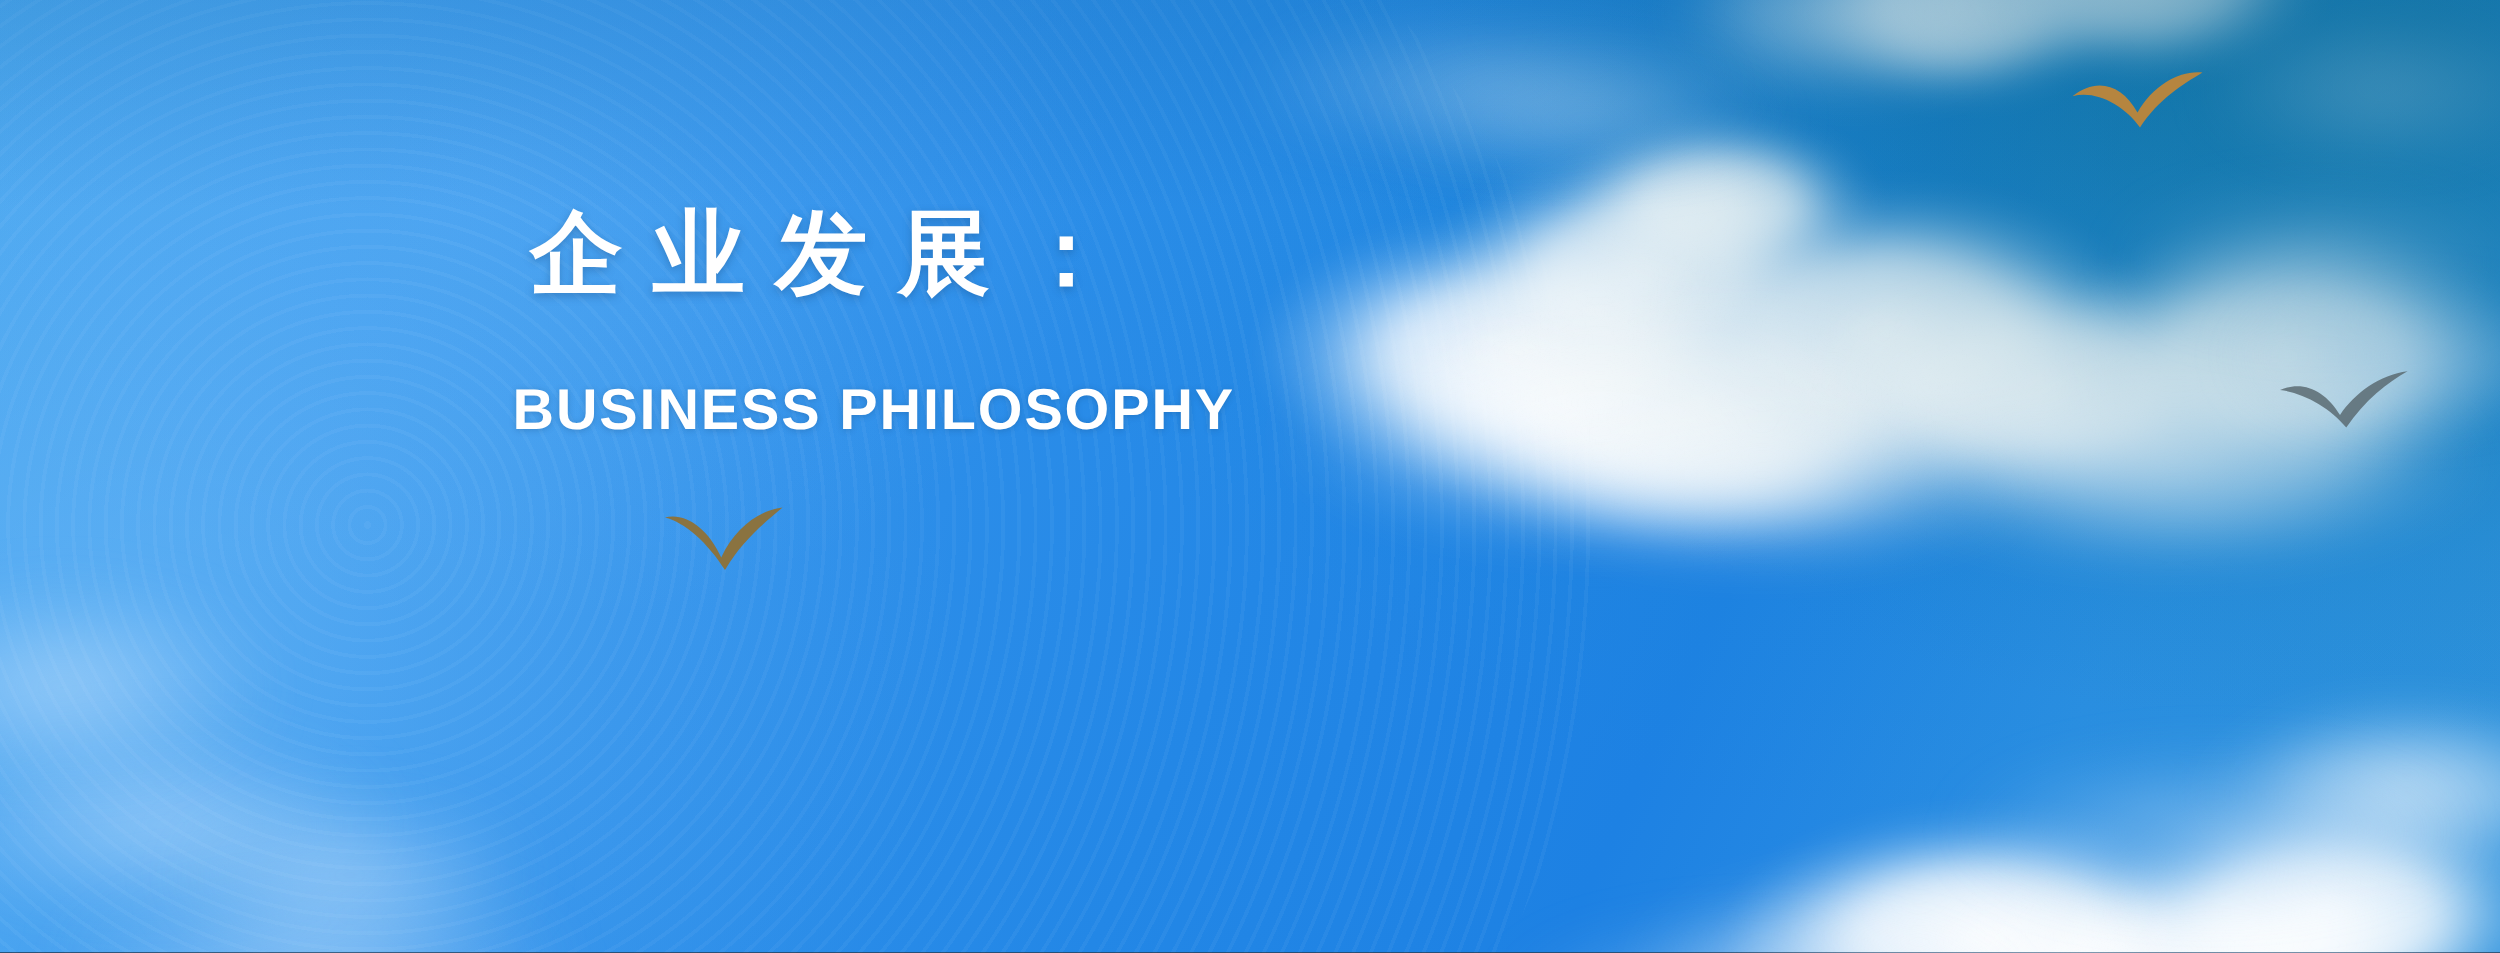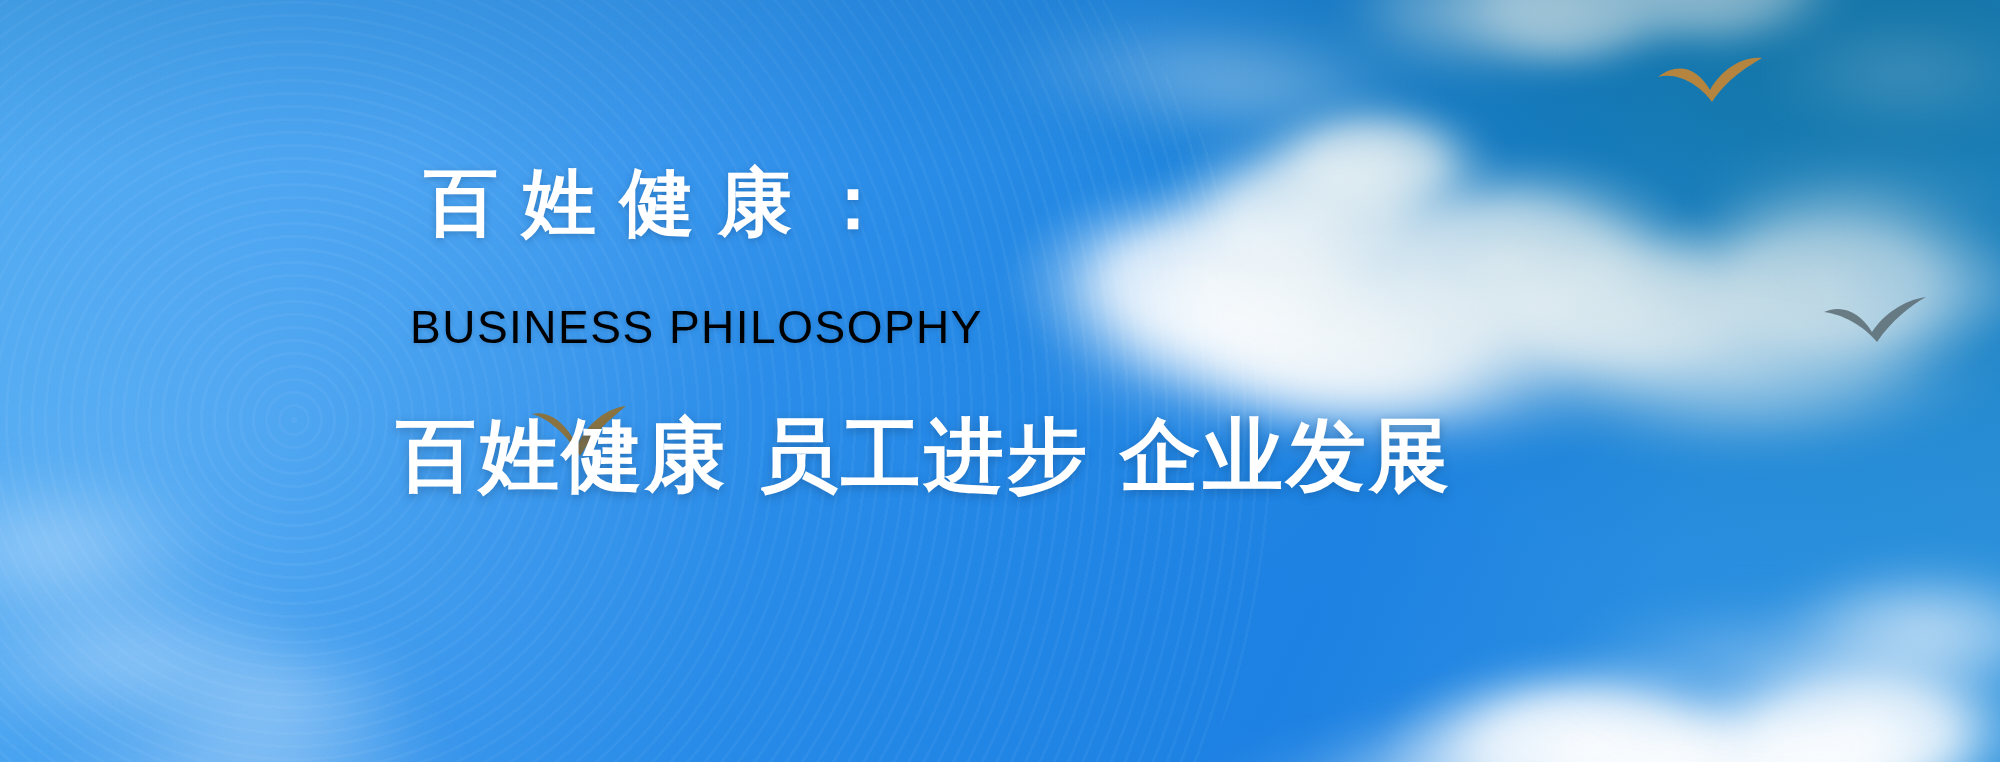--- a/index.html
+++ b/index.html
@@ -91,23 +91,23 @@
     font-weight: bold;
     letter-spacing: 24px;
     line-height: 1;
     text-shadow: 0 2px 7px rgba(20,70,120,0.35);
     white-space: nowrap;
   }
   .title-en {
     position: absolute;
     left: 410px;
     top: 304px;
-    color: #000000;
+    color: #ffffff;
     font-size: 46px;
-    font-weight: normal;
+    font-weight: bold;
     letter-spacing: 1.5px;
     line-height: 1;
     white-space: nowrap;
     text-shadow: 0 1px 5px rgba(20,70,120,0.30);
   }
   .slogan {
     position: absolute;
     left: 396px;
     top: 416px;
     color: #ffffff;
@@ -193,23 +193,20 @@
     </svg>
   </div>
 
   <div class="bird" style="left:530px; top:402px; width:98px; height:56px;">
     <svg viewBox="0 0 98 56" xmlns="http://www.w3.org/2000/svg">
       <path d="M2 12 C18 8, 36 20, 47 44 C58 20, 78 6, 96 4 C82 16, 64 30, 50 54 C36 32, 18 16, 2 12 Z" fill="#8a7340"></path>
     </svg>
   </div>
 
   <div class="content">
-    <div class="title-cn">百姓健康：</div>
+    <div class="title-cn">企业发展：</div>
 
     <div class="title-en">BUSINESS PHILOSOPHY</div>
 
-    <div class="slogan">
-      <span>百姓健康</span><span class="gap"></span><span>员工进步</span><span class="gap"></span><span>企业发展</span>
-    </div>
 
   </div>
 
 </div>
 
 </body></html>

